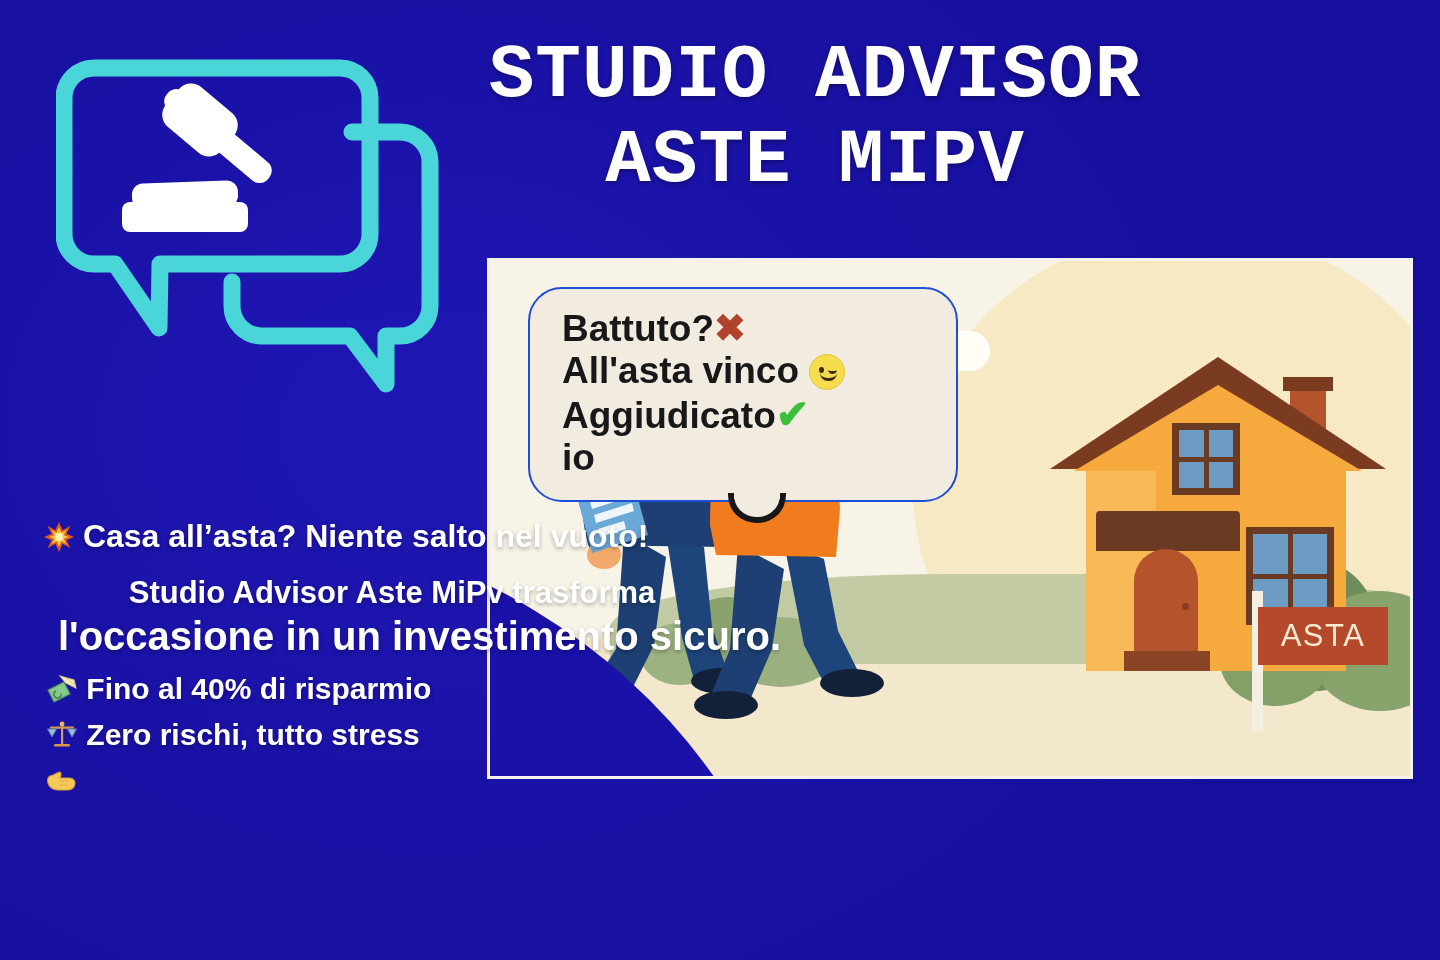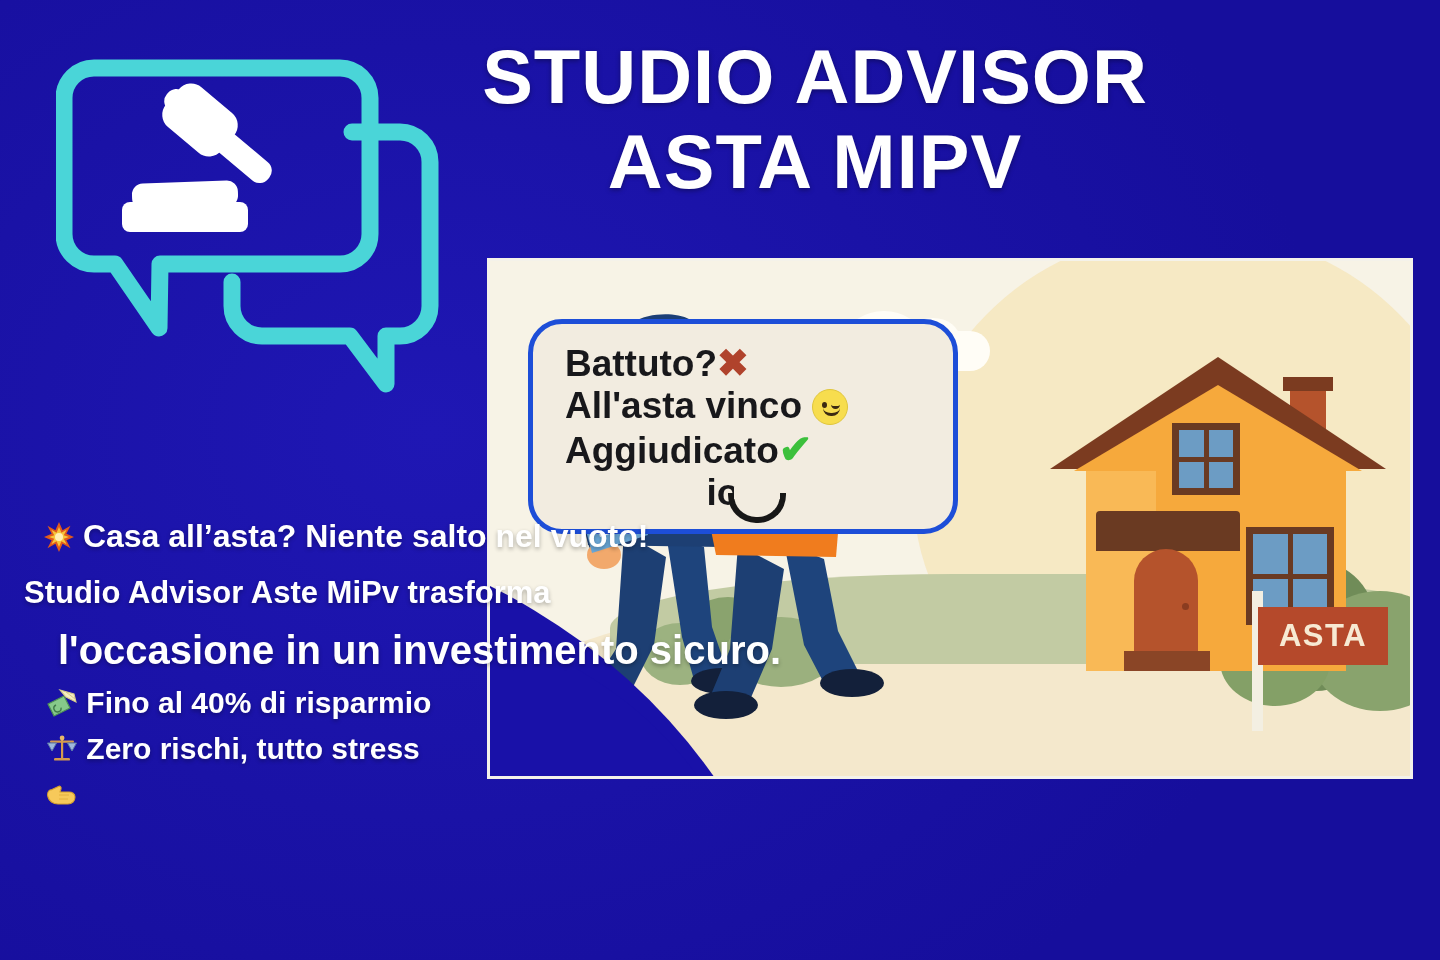--- a/index.html
+++ b/index.html
@@ -26,21 +26,21 @@
   
   .headline {
     position:absolute; left:450px; top:34px; width:730px;
     text-align:center;
     color:#ffffff;
     font-weight:bold;
     font-size:76px;
     line-height:1.12;
     letter-spacing:1px;
     text-shadow:0 2px 5px rgba(0,0,0,.35);
-    font-family:Liberation Sans, sans-serif;
+    font-family:Liberation Mono, monospace;
   }
   .headline .l2 { display:block; }
 
   
   .illus-wrap {
     position:absolute; left:487px; top:258px;
     width:926px; height:521px;
     background:#fdfcf7;
     border:3px solid #f4f2ea;
     overflow:hidden;
@@ -104,36 +104,35 @@
   .bush.b2 { left:820px; top:330px; width:140px; height:120px; background:#89a36d; }
   .bush.b3 { left:730px; top:355px; width:110px; height:90px; background:#84a067; }
   .bush.b4 { left:190px; top:336px; width:96px; height:84px; background:#8aa36e; }
   .bush.b5 { left:236px; top:356px; width:110px; height:70px; background:#9bb07e; }
   .bush.b6 { left:150px; top:362px; width:80px; height:62px; background:#9cb280; }
   .bush.b7 { left:-20px; top:368px; width:110px; height:80px; background:#8aa36e; }
 
   
   .sign-post { position:absolute; left:762px; top:330px; width:11px; height:140px; background:#f3efe2; }
   .sign { position:absolute; left:768px; top:346px; width:130px; height:58px; background:#b5492b; display:flex; align-items:center; justify-content:center; }
-  .sign span { color:#f7ead3; font-weight:bold; font-size:31px; letter-spacing:1.5px; font-family:"Liberation Sans", sans-serif; }
+  .sign span { color:#f7ead3; font-weight:normal; font-size:31px; letter-spacing:1.5px; font-family:"Liberation Sans", sans-serif; }
 
   
   .person { position:absolute; }
   .suit-man { left:56px; top:36px; width:230px; height:430px; }
   .orange-man { left:190px; top:58px; width:260px; height:410px; }
   .person svg { width:100%; height:100%; display:block; }
 
   
   .bubble {
     position:absolute; left:38px; top:26px;
     width:430px; height:215px;
     background:#f2ece0;
-    border:5px solid #1d4ed8;
+    border:2px solid #1d4ed8;
     border-radius:34px;
-    margin-top:32px;
   }
   .bubble-tail {
     position:absolute; left:238px; top:232px;
     width:58px; height:30px;
     background:#f2ece0;
     border:6px solid #171717;
     border-top:none;
     border-radius:0 0 28px 28px;
   }
   .bubble-tail-mask {
@@ -145,21 +144,21 @@
     position:absolute; left:0; top:0; width:100%; height:100%;
     padding:18px 24px 0 32px;
     color:#18181b;
     font-weight:bold;
     font-size:37px;
     line-height:1.13;
     font-family:"Liberation Sans", sans-serif;
   }
   .bl { display:block; white-space:nowrap; }
   .bl.line3 { font-weight:bold; }
-  .bl.line4 { text-align:center; padding-right:48px; }
+  .bl.line4 { padding-right:48px; }
   .mark-x { color:#b0432c; font-size:38px; font-weight:bold; }
   .mark-v { color:#3cc03c; font-size:40px; font-weight:bold; }
   .wink-face {
     display:inline-block; width:36px; height:36px; border-radius:50%;
     background:#f7dd4e; vertical-align:-7px; position:relative;
     border:1px solid #e0c63c;
   }
   .wink-face::before {
     content:""; position:absolute; left:9px; top:12px; width:5px; height:6px;
     border-radius:50%; background:#3b2a12;
@@ -190,21 +189,21 @@
   
   .copy { position:absolute; left:0; top:518px; width:760px; }
   .copy-line {
     color:#ffffff;
     font-weight:bold;
     font-family:"Liberation Sans", sans-serif;
     text-shadow:0 2px 4px rgba(0,0,0,.30);
     white-space:nowrap;
   }
   .lead { font-size:32px; padding-left:44px; margin-bottom:20px; }
-  .sub1 { font-size:31px; padding-left:24px; margin-bottom:17px; }
+  .sub1 { font-size:31px; padding-left:24px; margin-bottom:3px;text-align:center; }
   .sub2 { font-size:40px; padding-left:58px; margin-bottom:13px; }
   .bullet { font-size:30px; padding-left:46px; margin-bottom:12px; }
   .bullet.last { color:#f2e3a6; }
 
   
   .ico-burst { position:relative; display:inline-block; width:30px; height:30px; vertical-align:-5px; }
   .ico-burst svg, .ico-money svg, .ico-scale svg, .ico-hand svg { display:block; }
   .ico-money, .ico-scale, .ico-hand { display:inline-block; width:32px; height:30px; vertical-align:-5px; }
 </style>
 </head>
@@ -223,21 +222,21 @@
         <rect x="108" y="66" width="72" height="52" rx="16" transform="rotate(40 144 92)"></rect>
         <rect x="96" y="96" width="132" height="24" rx="11" transform="rotate(40 162 108)"></rect>
         <rect x="76" y="154" width="106" height="26" rx="11" transform="rotate(-2 129 167)"></rect>
         <rect x="66" y="174" width="126" height="30" rx="8"></rect>
       </g>
     </svg>
   </div>
 
   <div class="headline">
     <span class="l1">STUDIO ADVISOR</span>
-    <span class="l2">ASTA MIPV</span>
+    <span class="l2">ASTE MIPV</span>
   </div>
 
   <div class="illus-wrap">
     <div class="illus">
 
       <div class="sun"></div>
       <div class="cloud c1"></div>
       <div class="cloud c2"></div>
       <div class="ground"></div>
       <div class="grass"></div>

